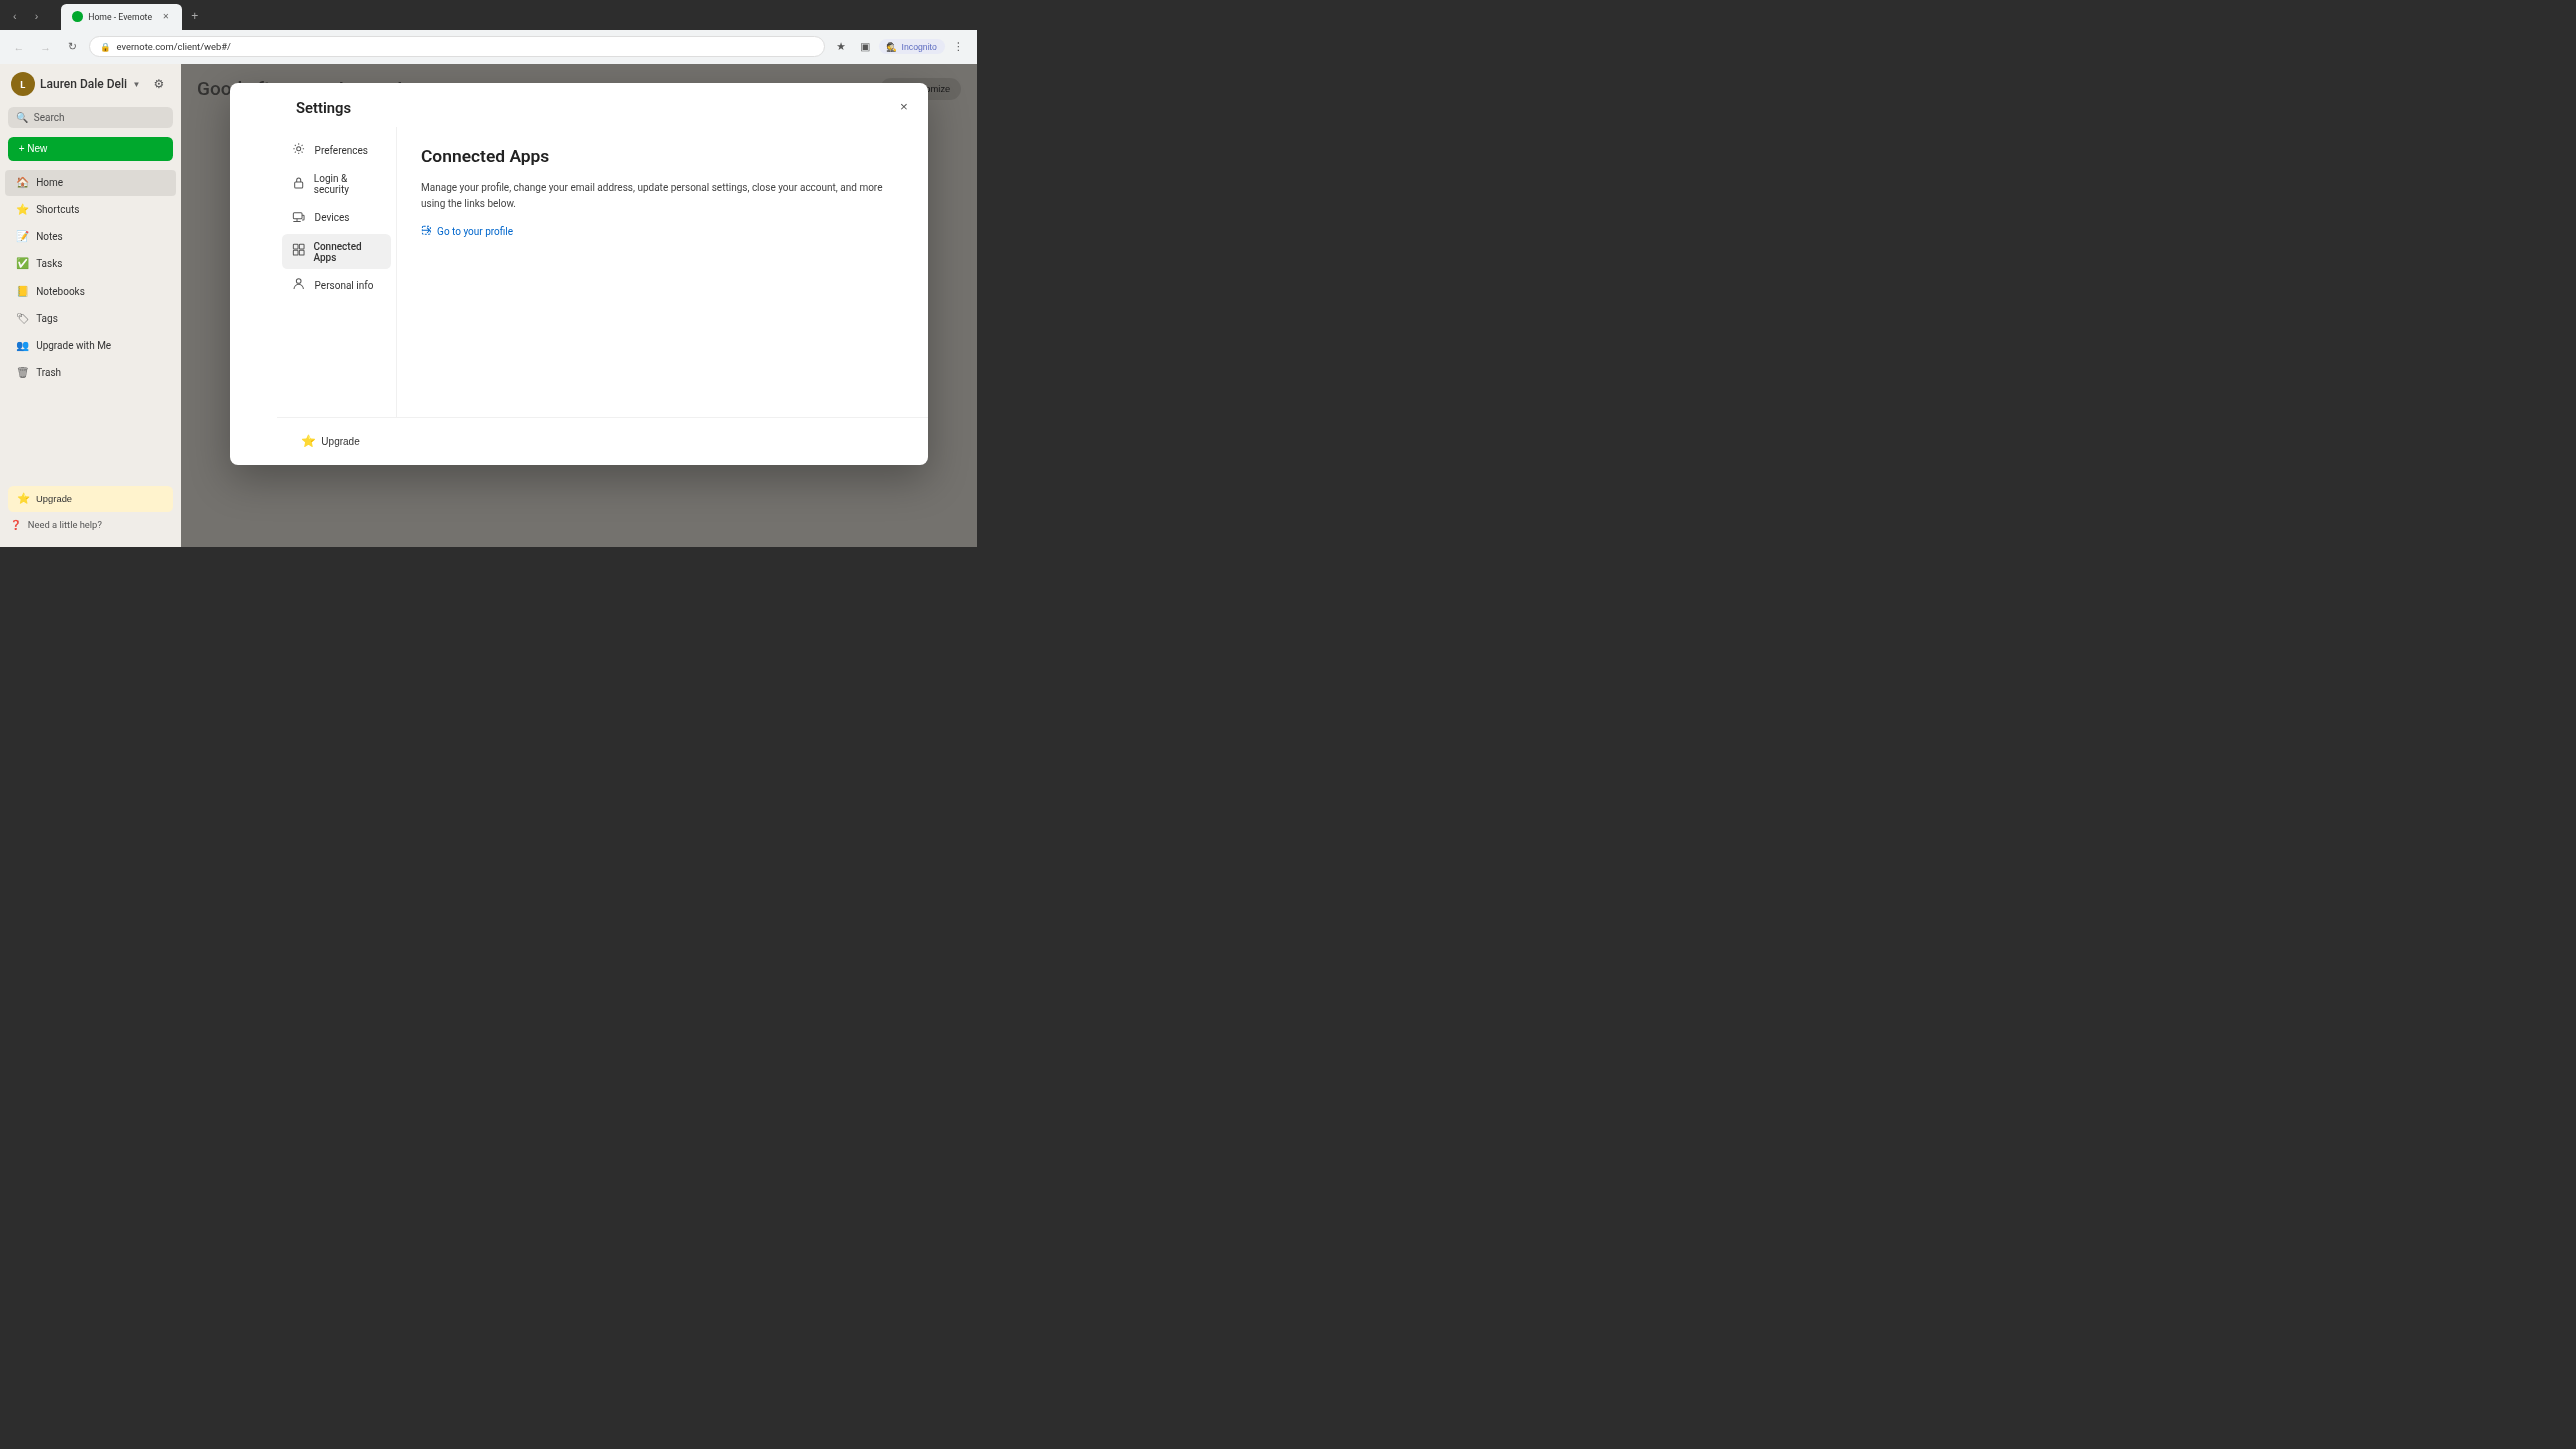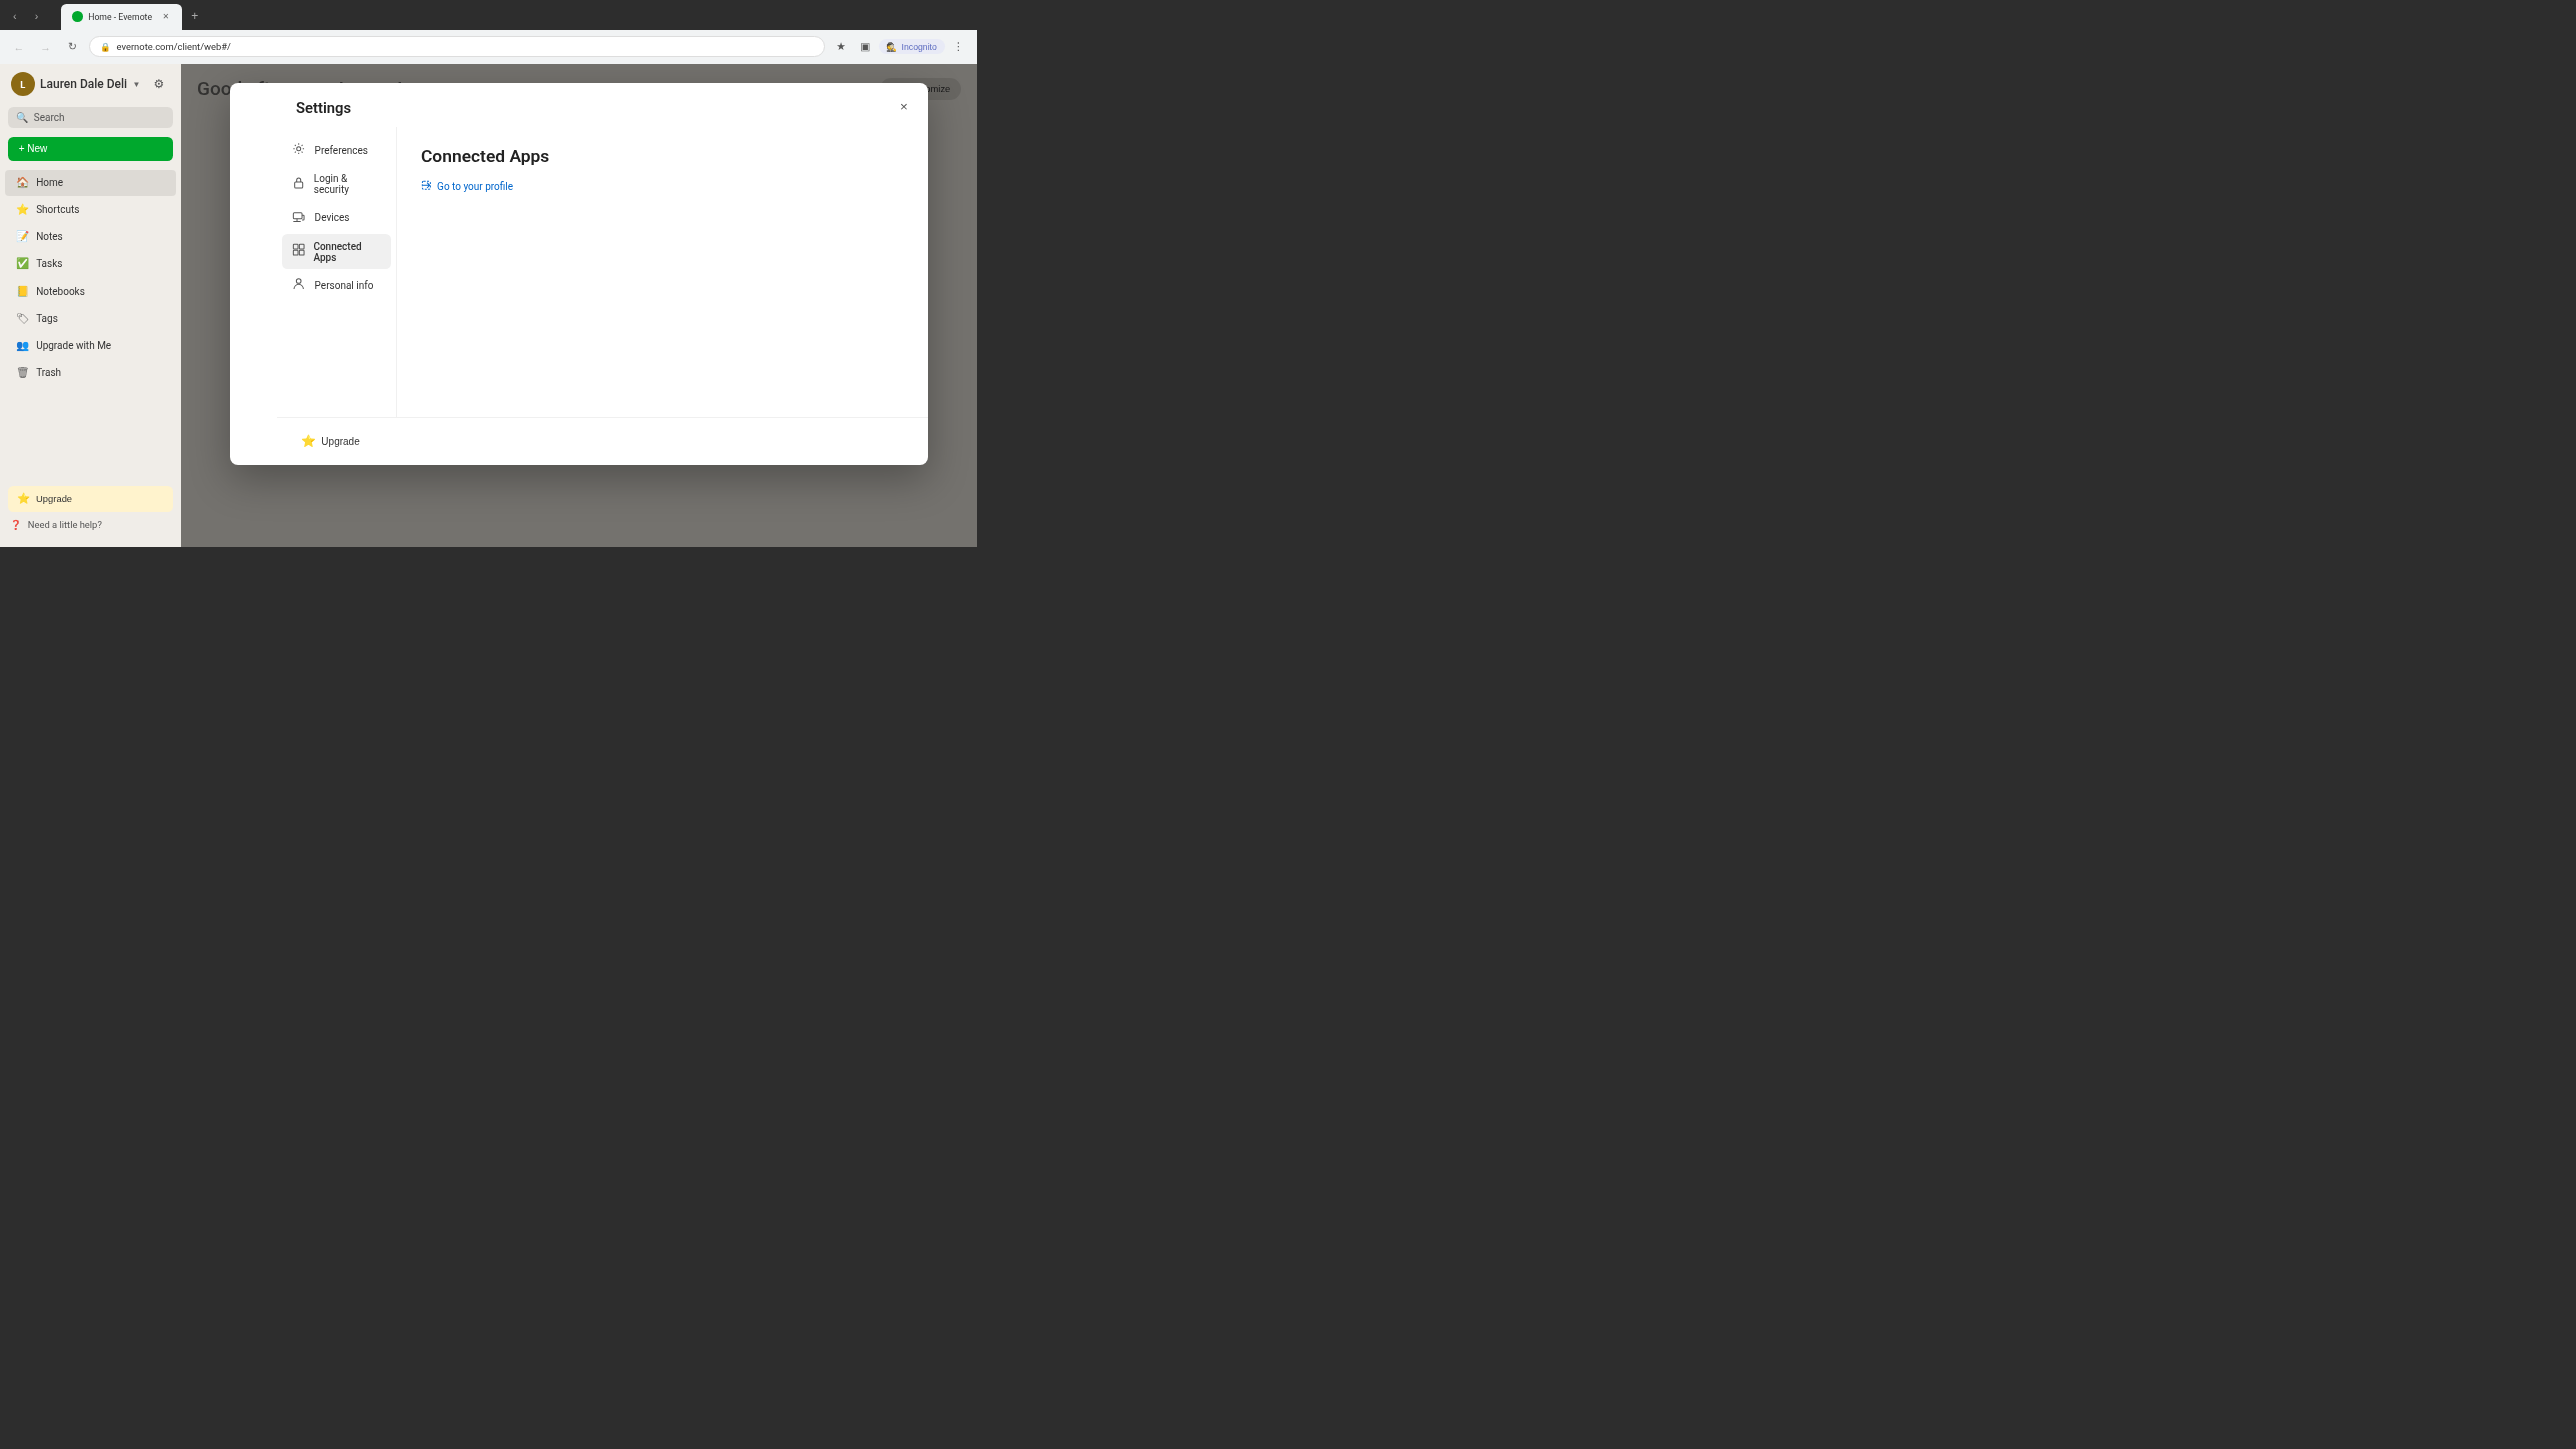--- a/index.html
+++ b/index.html
@@ -663,20 +663,21 @@
                   <circle cx="10" cy="6" r="3.5"></circle>
                   <path d="M3 18c0-3.866 3.134-7 7-7s7 3.134 7 7"></path>
                 </svg>
               </span>
               <span>Personal info</span>
             </div>
           </div>
 
           <div class="settings-content">
             <h2 class="settings-page-title">Connected Apps</h2>
+            <p class="settings-description">Manage your profile, change your email address, update personal settings, close your account, and more using the links below.</p>
             <a class="profile-link">
               <span class="external-link-icon">
                 <svg width="10.7" height="10.7" viewBox="0 0 16 16" fill="none" stroke="#0066cc" stroke-width="1.5">
                   <path d="M3 8H13M9 4l4 4-4 4"></path>
                   <rect x="2" y="2" width="12" height="12" rx="2" stroke-dasharray="3 2"></rect>
                 </svg>
               </span>
               <span>Go to your profile</span>
             </a>
           </div>

